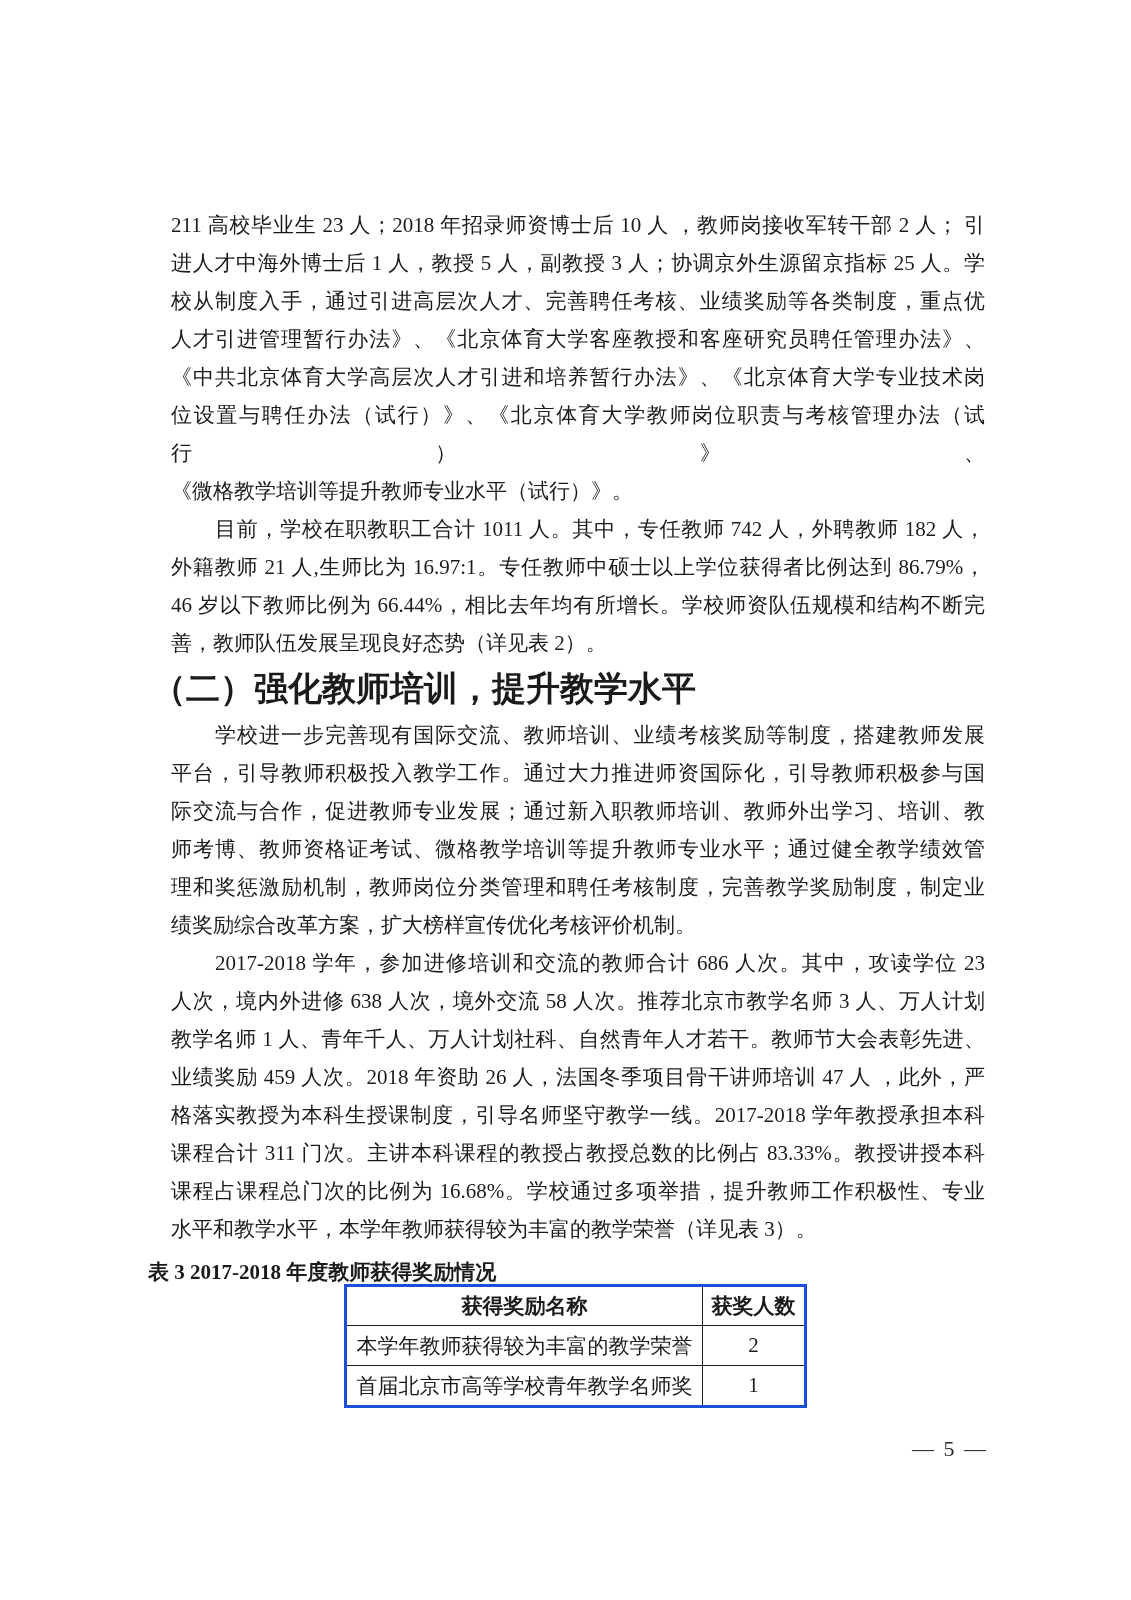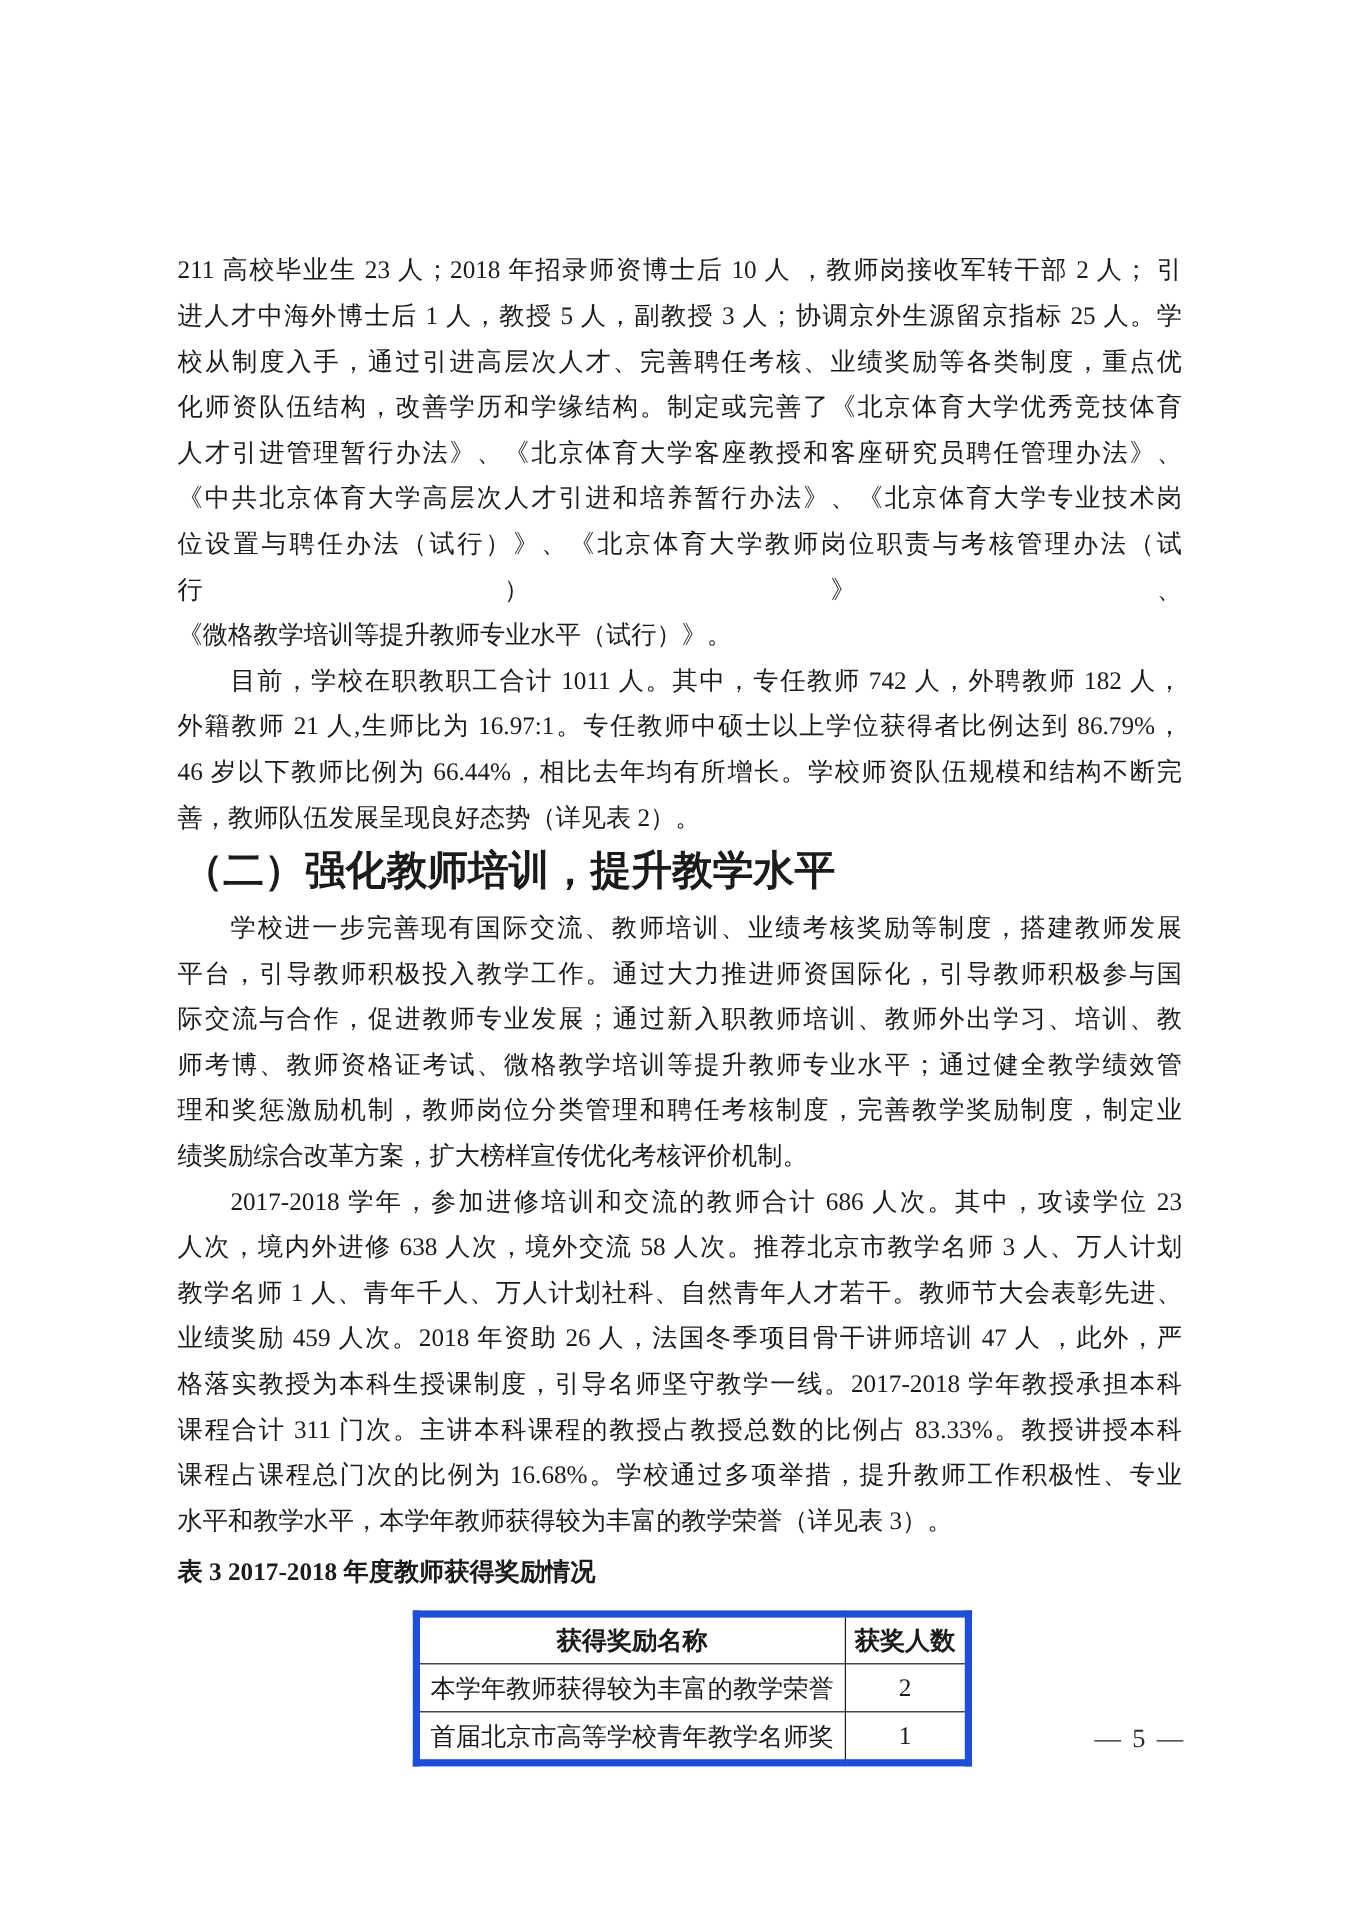--- a/index.html
+++ b/index.html
@@ -24,20 +24,21 @@
     width: 837px;
   }
   .paragraph { margin: 0; }
   .line {
     font-size: 21px;
     line-height: 38px;
     text-align: justify;
     text-align-last: justify;
     overflow: hidden;
     white-space: normal;
+    margin-left: 23px;
   }
   .line.last {
     text-align-last: left;
   }
   .line.indent {
     text-indent: 44px;
   }
   .section-heading {
     font-family: Liberation Serif, serif;
     font-weight: bold;
@@ -46,27 +47,27 @@
     margin: 4px;
   }
   .table-caption {
     margin-top: 12px;
     font-size: 21px;
     font-weight: bold;
     line-height: 24px;
     text-align: left;
   }
   table.awards {
-    margin-top: 20px;
+    margin-top: 0;
     margin-left: 196px;
     width: 460px;
     border-collapse: collapse;
     table-layout: fixed;
     font-size: 21px;
-    border: 6px solid #1d4ed8;
+    border: 3px solid #1d4ed8;
   }
   table.awards col.c-name  { width: 357px; }
   table.awards col.c-count { width: 103px; }
   table.awards th, table.awards td {
     border: 1px solid #1b1b1b;
     text-align: center;
     vertical-align: middle;
     padding: 0;
     overflow: hidden;
   }
@@ -86,21 +87,20 @@
 </head>
 <body>
 
 <div class="page">
   <div class="content">
 
     <div class="paragraph">
         <div class="line">211 高校毕业生 23 人；2018 年招录师资博士后 10 人 ，教师岗接收军转干部 2 人； 引</div>
         <div class="line">进人才中海外博士后 1 人，教授 5 人，副教授 3 人；协调京外生源留京指标 25 人。学</div>
         <div class="line">校从制度入手，通过引进高层次人才、完善聘任考核、业绩奖励等各类制度，重点优</div>
-        <div class="line">化师资队伍结构，改善学历和学缘结构。制定或完善了《北京体育大学优秀竞技体育</div>
         <div class="line">人才引进管理暂行办法》、《北京体育大学客座教授和客座研究员聘任管理办法》、</div>
         <div class="line">《中共北京体育大学高层次人才引进和培养暂行办法》、《北京体育大学专业技术岗</div>
         <div class="line">位设置与聘任办法（试行）》、《北京体育大学教师岗位职责与考核管理办法（试行）》、</div>
         <div class="line last">《微格教学培训等提升教师专业水平（试行）》。</div>
       </div>
 
     <div class="paragraph">
         <div class="line indent">目前，学校在职教职工合计 1011 人。其中，专任教师 742 人，外聘教师 182 人，</div>
         <div class="line">外籍教师 21 人,生师比为 16.97:1。专任教师中硕士以上学位获得者比例达到 86.79%，</div>
         <div class="line">46 岁以下教师比例为 66.44%，相比去年均有所增长。学校师资队伍规模和结构不断完</div>

